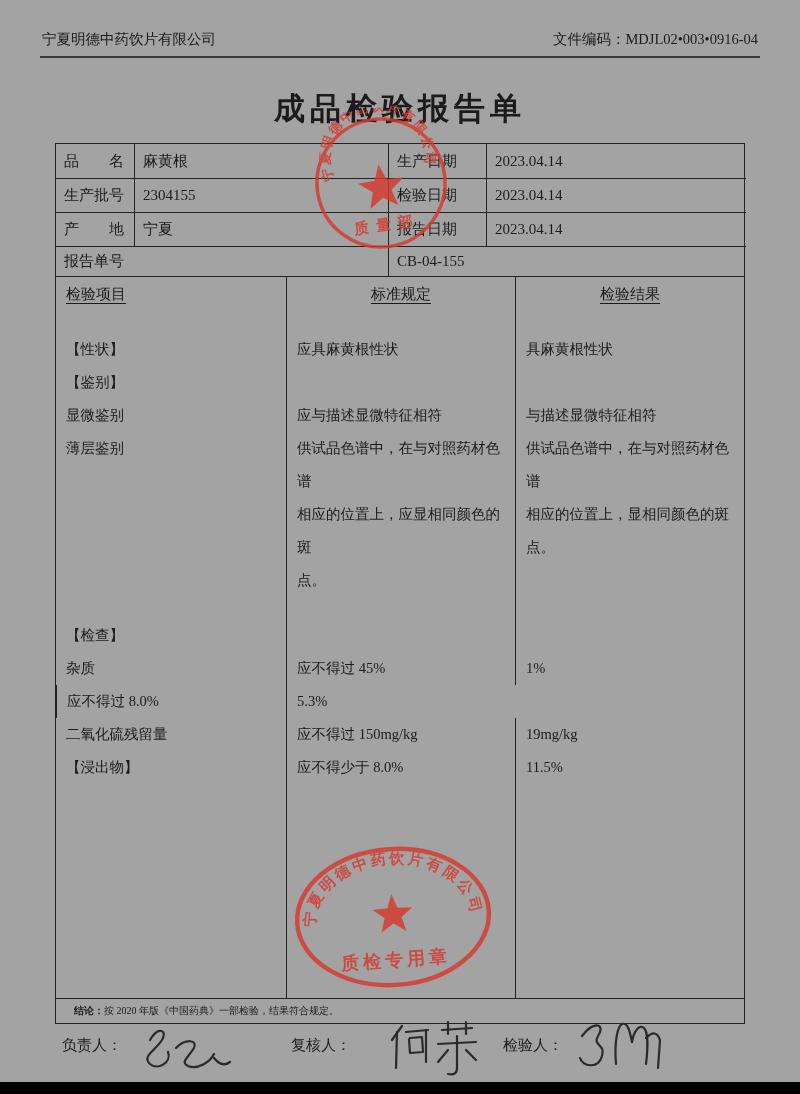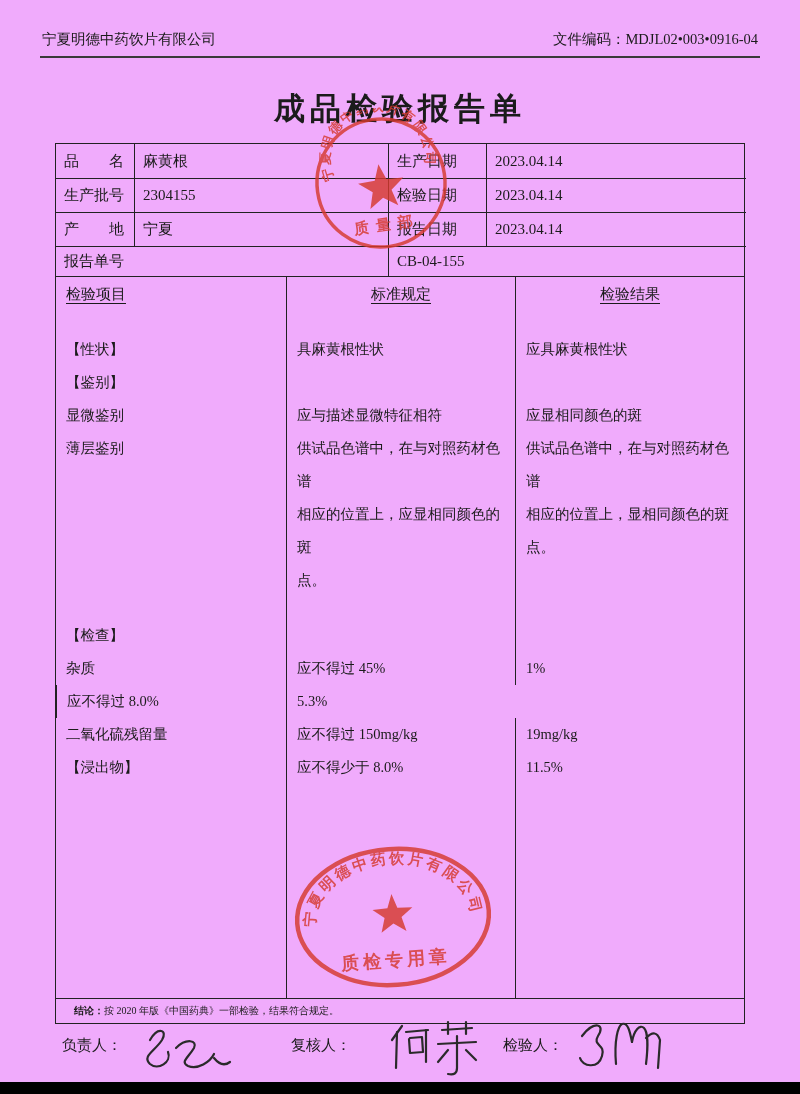--- a/index.html
+++ b/index.html
@@ -1,18 +1,18 @@
 <!DOCTYPE html>
 <html><head>
 <meta charset="utf-8">
 <style>
   * { margin:0; padding:0; box-sizing:border-box; }
   body { background:#fff; }
   .page {
-    position:relative; width:800px; height:1094px; background:#f0abfc;
+    position:relative; width:800px; height:1094px; background:#a3a3a3;
     font-family:"Liberation Serif","DejaVu Serif",serif; color:#1b1b1b;
     overflow:hidden;
   }
   .masthead {
     position:absolute; top:30px; left:42px; right:42px;
     display:flex; justify-content:space-between; align-items:flex-end;
     font-size:14.5px;
   }
   .head-rule { position:absolute; top:56px; left:40px; right:40px; border-top:2px solid #3a3a3a; }
   .doc-title {
@@ -107,34 +107,34 @@
       </div>
 
       <div class="trow spacer-row">
         <div class="c c1"></div>
           <div class="c c2"></div>
           <div class="c c3"></div>
       </div>
 
       <div class="trow">
         <div class="c c1">【性状】</div>
+        <div class="c c2">应具麻黄根性状</div>
         <div class="c c3">具麻黄根性状</div>
-        <div class="c c2">应具麻黄根性状</div>
       </div>
 
       <div class="trow">
         <div class="c c1">【鉴别】</div>
         <div class="c c2"></div>
         <div class="c c3"></div>
       </div>
 
       <div class="trow">
         <div class="c c1">显微鉴别</div>
         <div class="c c2">应与描述显微特征相符</div>
-        <div class="c c3">应显相同颜色的斑</div>
+        <div class="c c3">与描述显微特征相符</div>
       </div>
 
       <div class="trow">
         <div class="c c1">薄层鉴别</div>
         <div class="c c2">
           <div class="wrap-line">供试品色谱中，在与对照药材色谱</div>
           <div class="wrap-line">相应的位置上，应显相同颜色的斑</div>
           <div class="wrap-line">点。</div>
         </div>
         <div class="c c3">

